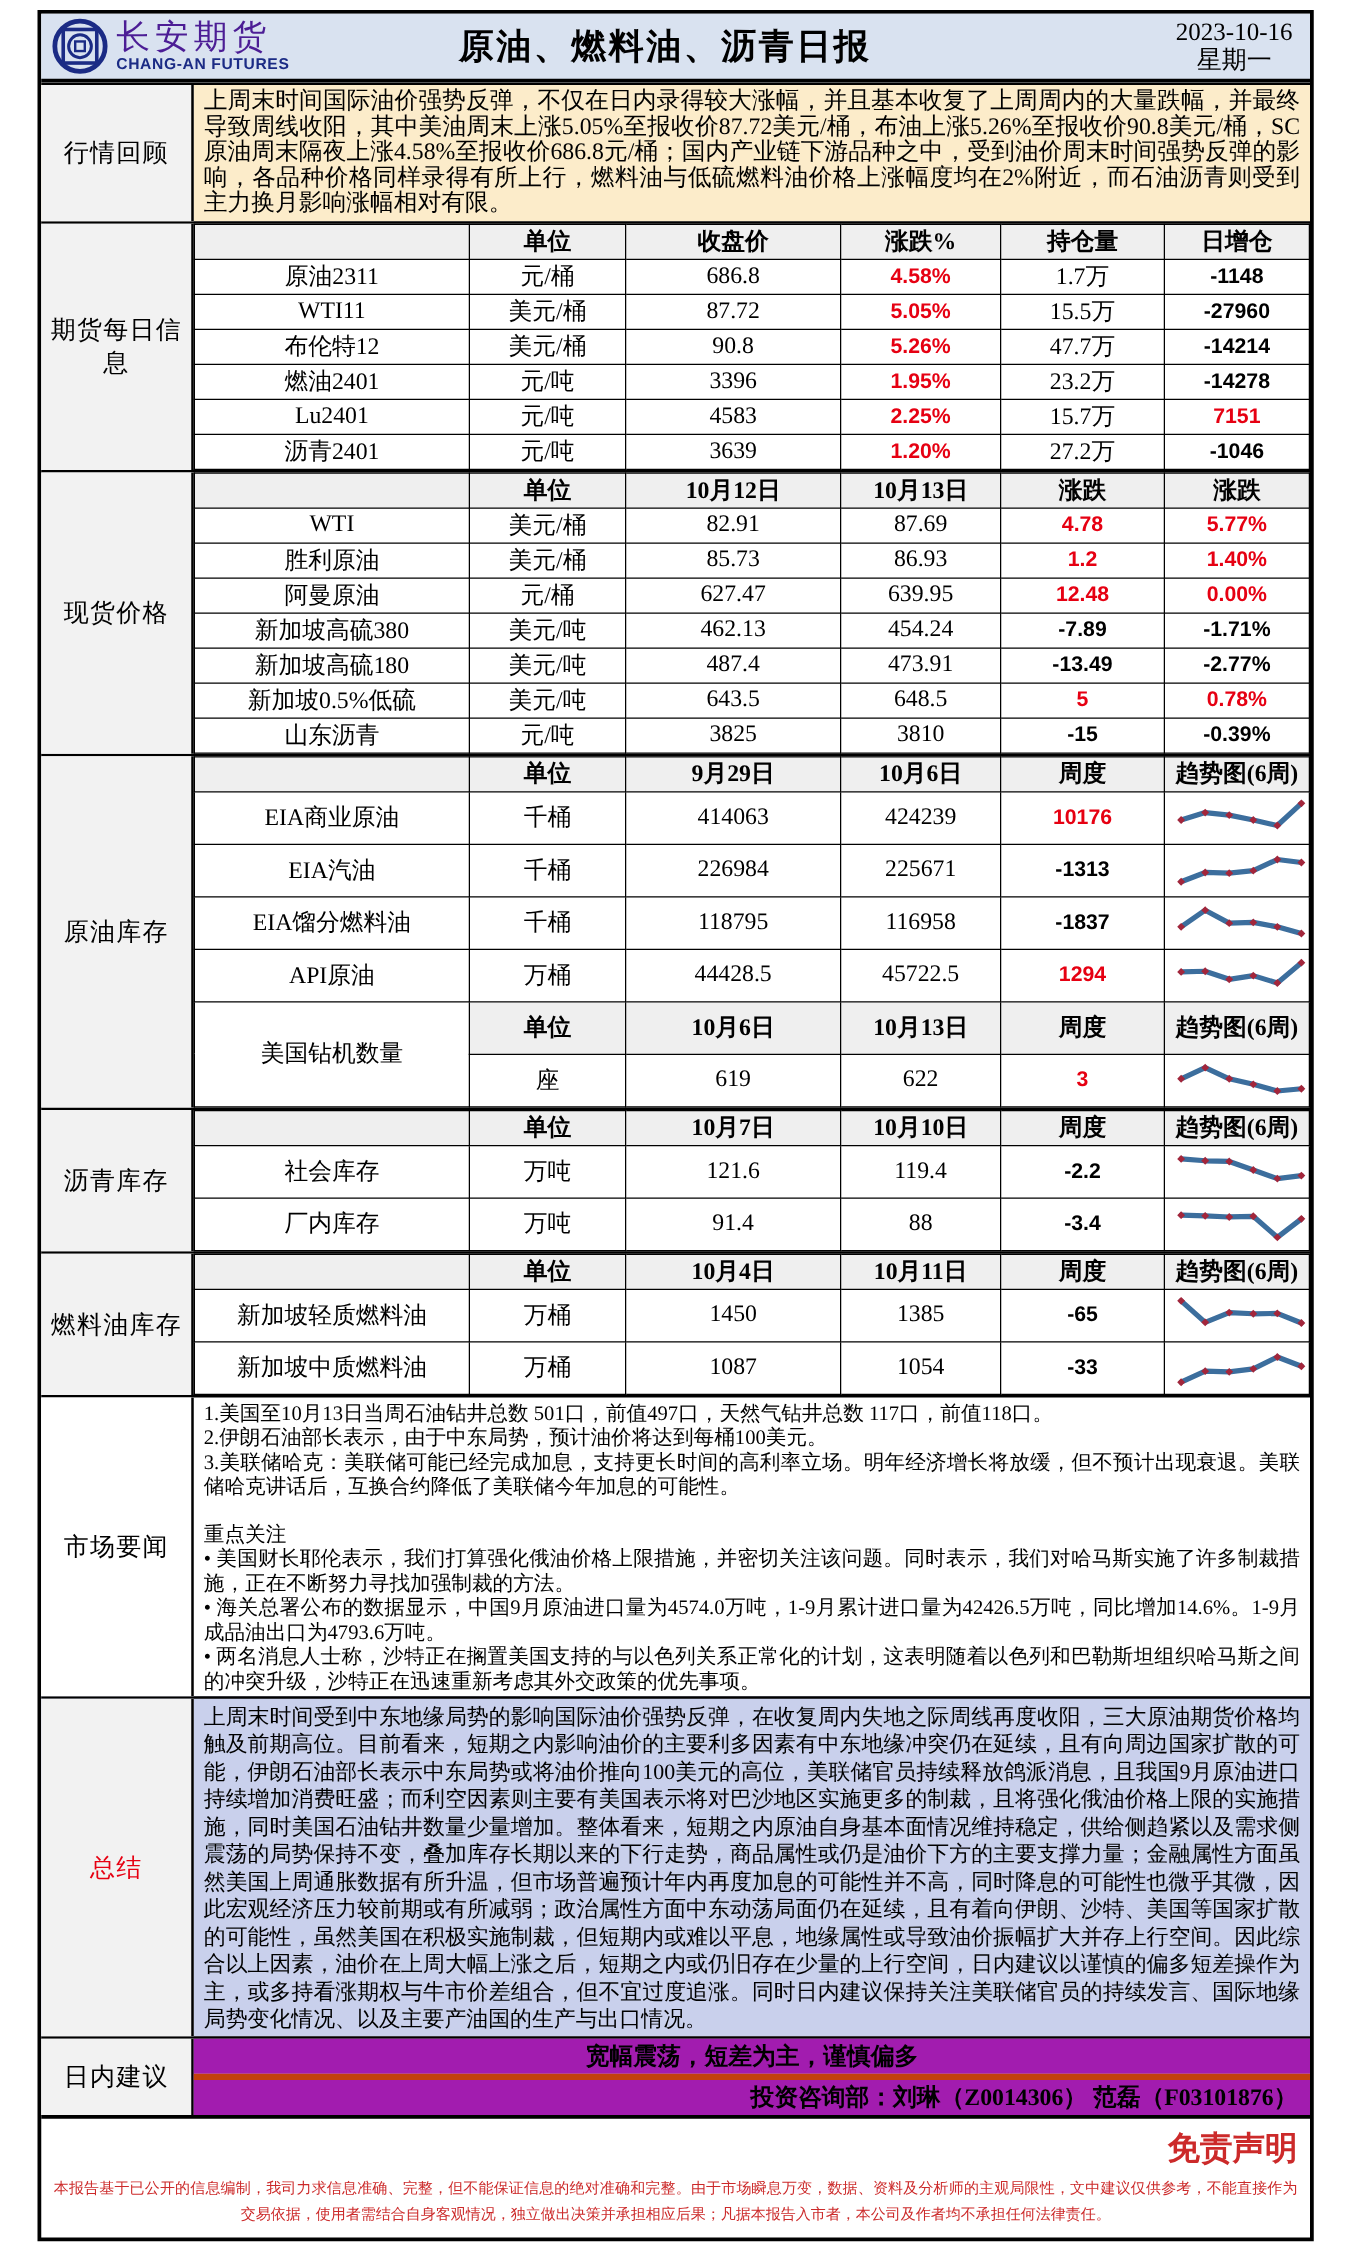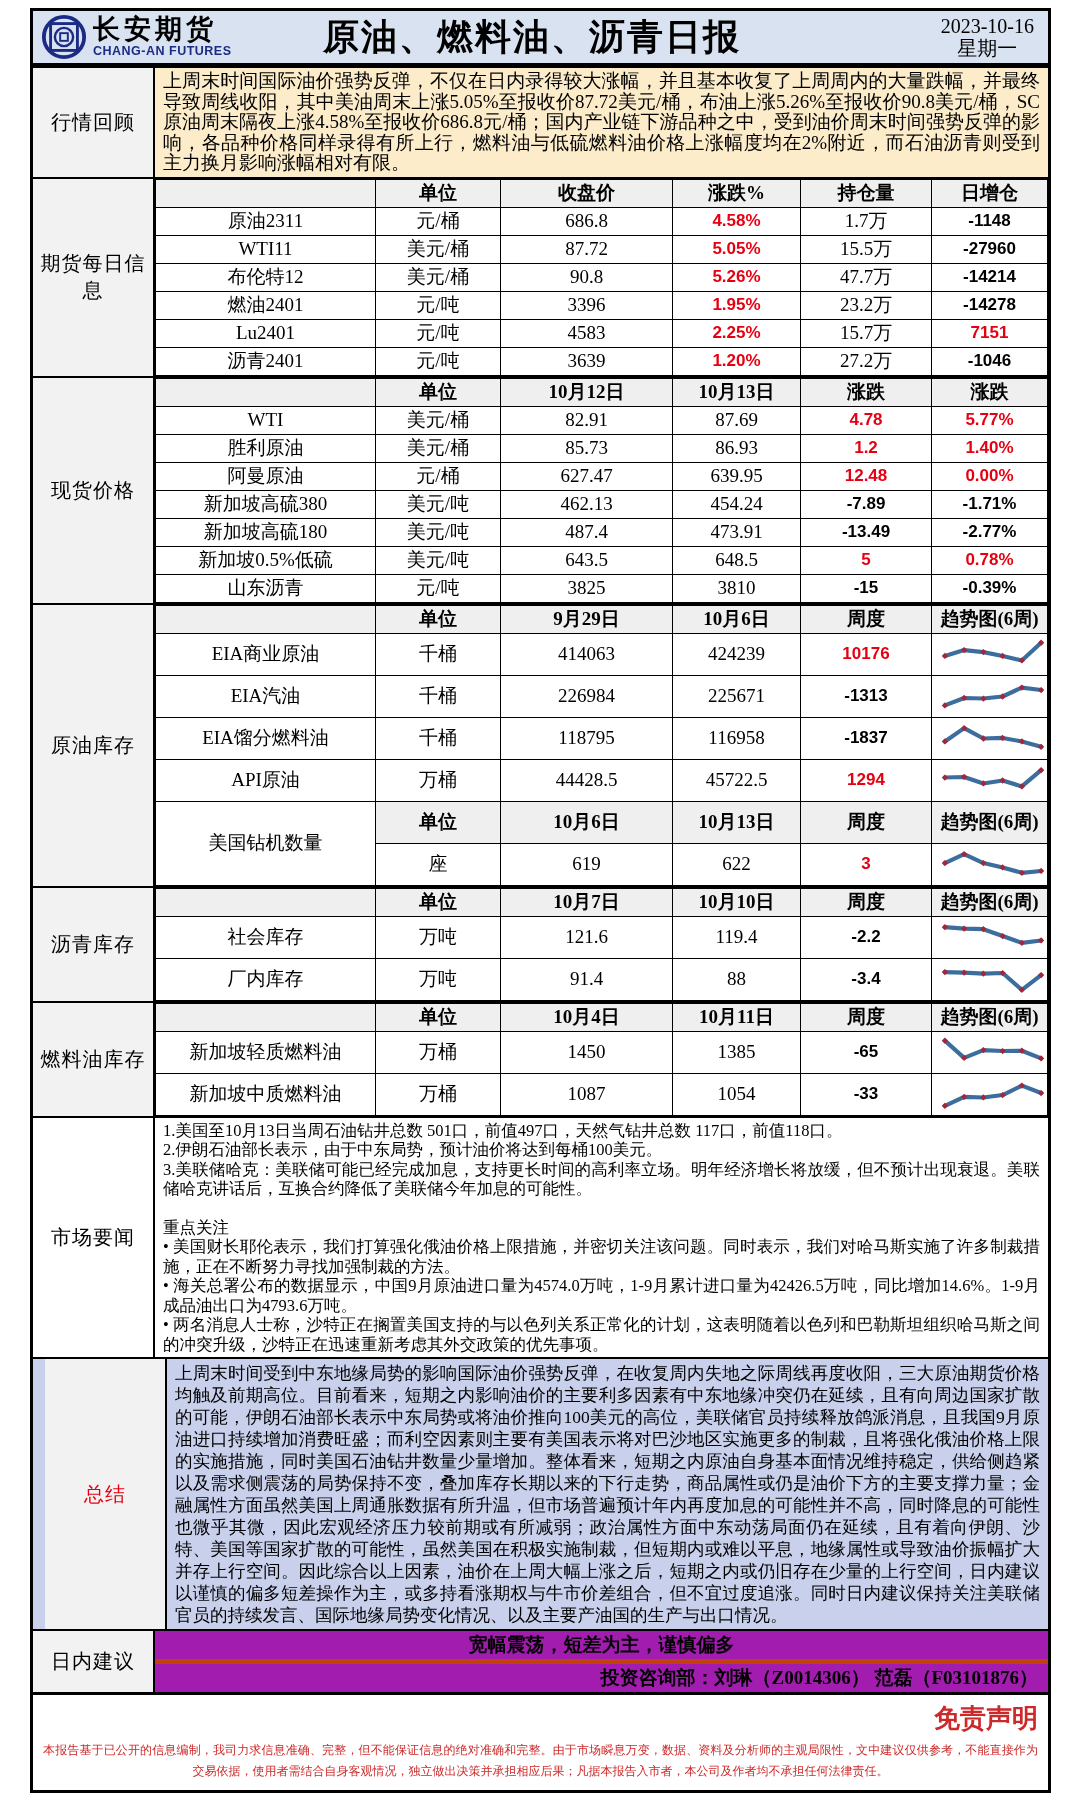--- a/index.html
+++ b/index.html
@@ -3,30 +3,30 @@
 <meta charset="utf-8">
 <style>
   html,body{margin:0;padding:0;background:#fff;}
   body{width:1079px;min-height:1794px;font-family:"Liberation Serif","DejaVu Serif",serif;color:#000;}
   .page{position:absolute;left:30px;top:8px;width:1015px;border:3px solid #000;background:#fff;}
 
   
   .hdr-band{height:52px;background:#d9e2f0;border-bottom:3px solid #000;position:relative;display:flex;align-items:center;}
   .brand{display:flex;align-items:center;gap:6px;padding-left:8px;}
   .brand-text{display:flex;flex-direction:column;line-height:1;}
-  .brand-cn{color:#000000;font-weight:bold;font-size:27px;letter-spacing:4px;font-family:"Liberation Sans",sans-serif;}
+  .brand-cn{color:#4c1d95;font-weight:normal;font-size:27px;letter-spacing:4px;font-family:"Liberation Sans",sans-serif;}
   .brand-en{color:#1b2b85;font-weight:bold;font-size:12.5px;letter-spacing:.5px;font-family:"Liberation Sans",sans-serif;margin-top:2px;}
-  .doc-title{position:absolute;left:0;right:17px;text-align:center;font-size:36px;font-weight:bold;letter-spacing:2px;}
+  .doc-title{position:absolute;left:0;right:17px;text-align:center;font-size:28px;font-weight:bold;letter-spacing:2px;}
   .date-box{margin-left:auto;text-align:center;padding-right:14px;font-size:20px;line-height:1.1;font-family:"Liberation Serif",serif;}
 
   
   .section{display:flex;border-top:2px solid #000;}
   .section:first-of-type{border-top:none;}
   .sec-label{width:120px;flex-shrink:0;background:#f2f2f2;border-right:2px solid #000;display:flex;align-items:center;justify-content:center;font-size:20px;letter-spacing:1px;text-align:center;}
-  .sec-label.red{color:#e60012;margin-left:12px;}
+  .sec-label.red{color:#e60012;}
   .sec-body{flex:1;min-width:0;}
 
   .text-block{padding:3px 8px;text-align:justify;}
   .review-bg{background:#fcecca;}
   .review-bg .text-block{font-size:19px;line-height:20.5px;}
   .news-bg{background:#fff;}
   .news-bg .text-block{font-size:16.5px;line-height:19.5px;}
   .news-bg p{margin:0;}
   .news-bg p.spacer{height:19px;}
   .summary-bg{background:#c9d0ec;}

